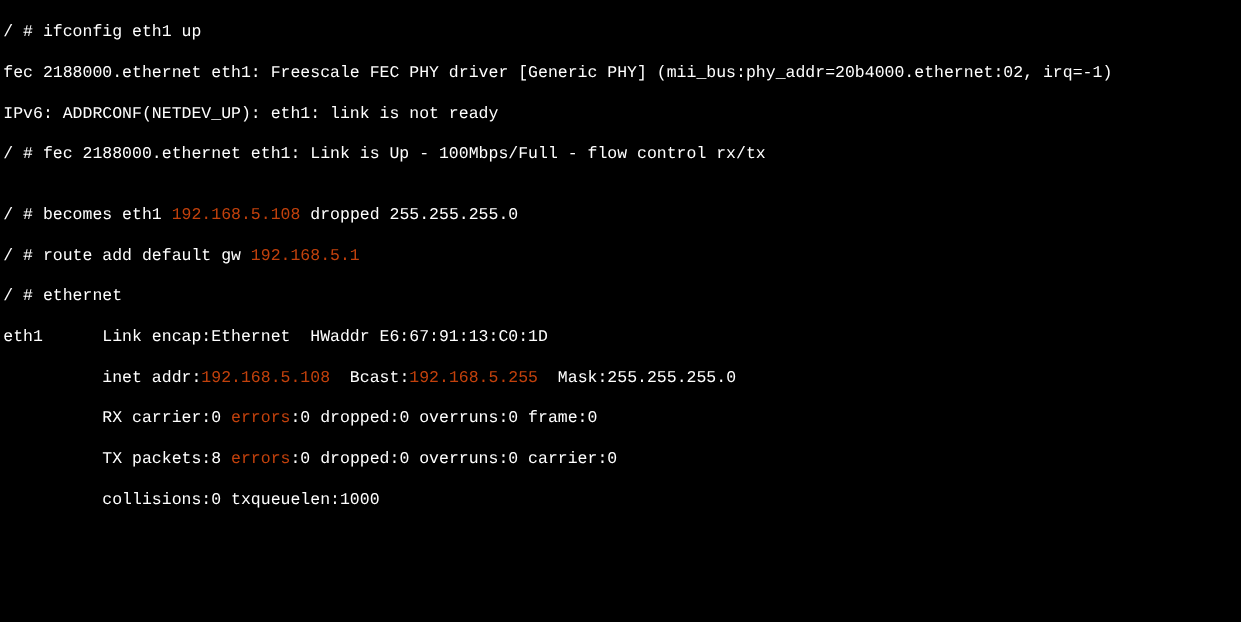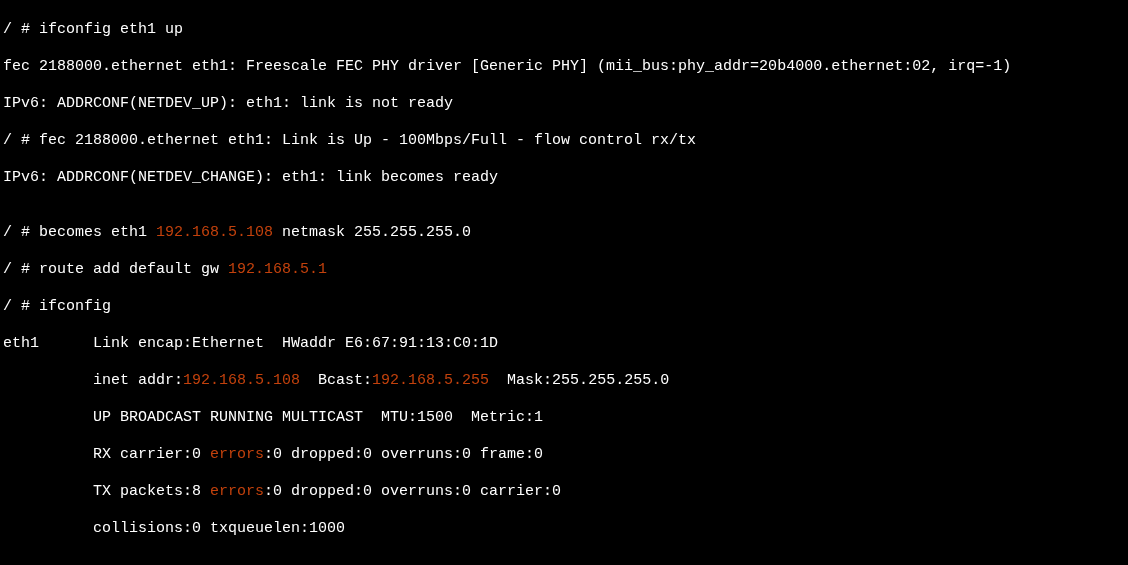--- a/index.html
+++ b/index.html
@@ -24,28 +24,26 @@
   .m { color: #c2410c; }
 </style>
 </head>
 <body>
 
 <div class="terminal">
 <span class="line"><span class="w">/ # ifconfig eth1 up</span></span>
 <span class="line"><span class="w">fec 2188000.ethernet eth1: Freescale FEC PHY driver [Generic PHY] (mii_bus:phy_addr=20b4000.ethernet:02, irq=-1)</span></span>
 <span class="line"><span class="w">IPv6: ADDRCONF(NETDEV_UP): eth1: link is not ready</span></span>
 <span class="line"><span class="w">/ # fec 2188000.ethernet eth1: Link is Up - 100Mbps/Full - flow control rx/tx</span></span>
-<span class="line"><span class="w">IPv6: ADDRCONF(NETDEV_CHANGE): eth1: link becomes ready</span></span>
 <span class="line"><span class="w"></span></span>
-<span class="line"><span class="w">/ # becomes eth1 </span><span class="m">192.168.5.108</span><span class="w"> netmask 255.255.255.0</span></span>
+<span class="line"><span class="w">/ # becomes eth1 </span><span class="m">192.168.5.108</span><span class="w"> dropped 255.255.255.0</span></span>
 <span class="line"><span class="w">/ # route add default gw </span><span class="m">192.168.5.1</span></span>
-<span class="line"><span class="w">/ # ifconfig</span></span>
+<span class="line"><span class="w">/ # ethernet</span></span>
 <span class="line"><span class="w">eth1      Link encap:Ethernet  HWaddr E6:67:91:13:C0:1D</span></span>
 <span class="line"><span class="w">          inet addr:</span><span class="m">192.168.5.108</span><span class="w">  Bcast:</span><span class="m">192.168.5.255</span><span class="w">  Mask:255.255.255.0</span></span>
-<span class="line"><span class="w">          UP BROADCAST RUNNING MULTICAST  MTU:1500  Metric:1</span></span>
 <span class="line"><span class="w">          RX carrier:0 </span><span class="m">errors</span><span class="w">:0 dropped:0 overruns:0 frame:0</span></span>
 <span class="line"><span class="w">          TX packets:8 </span><span class="m">errors</span><span class="w">:0 dropped:0 overruns:0 carrier:0</span></span>
 <span class="line"><span class="w">          collisions:0 txqueuelen:1000</span></span>
 
 <span class="line"><span class="w"></span></span>
 
 
 
 
 

